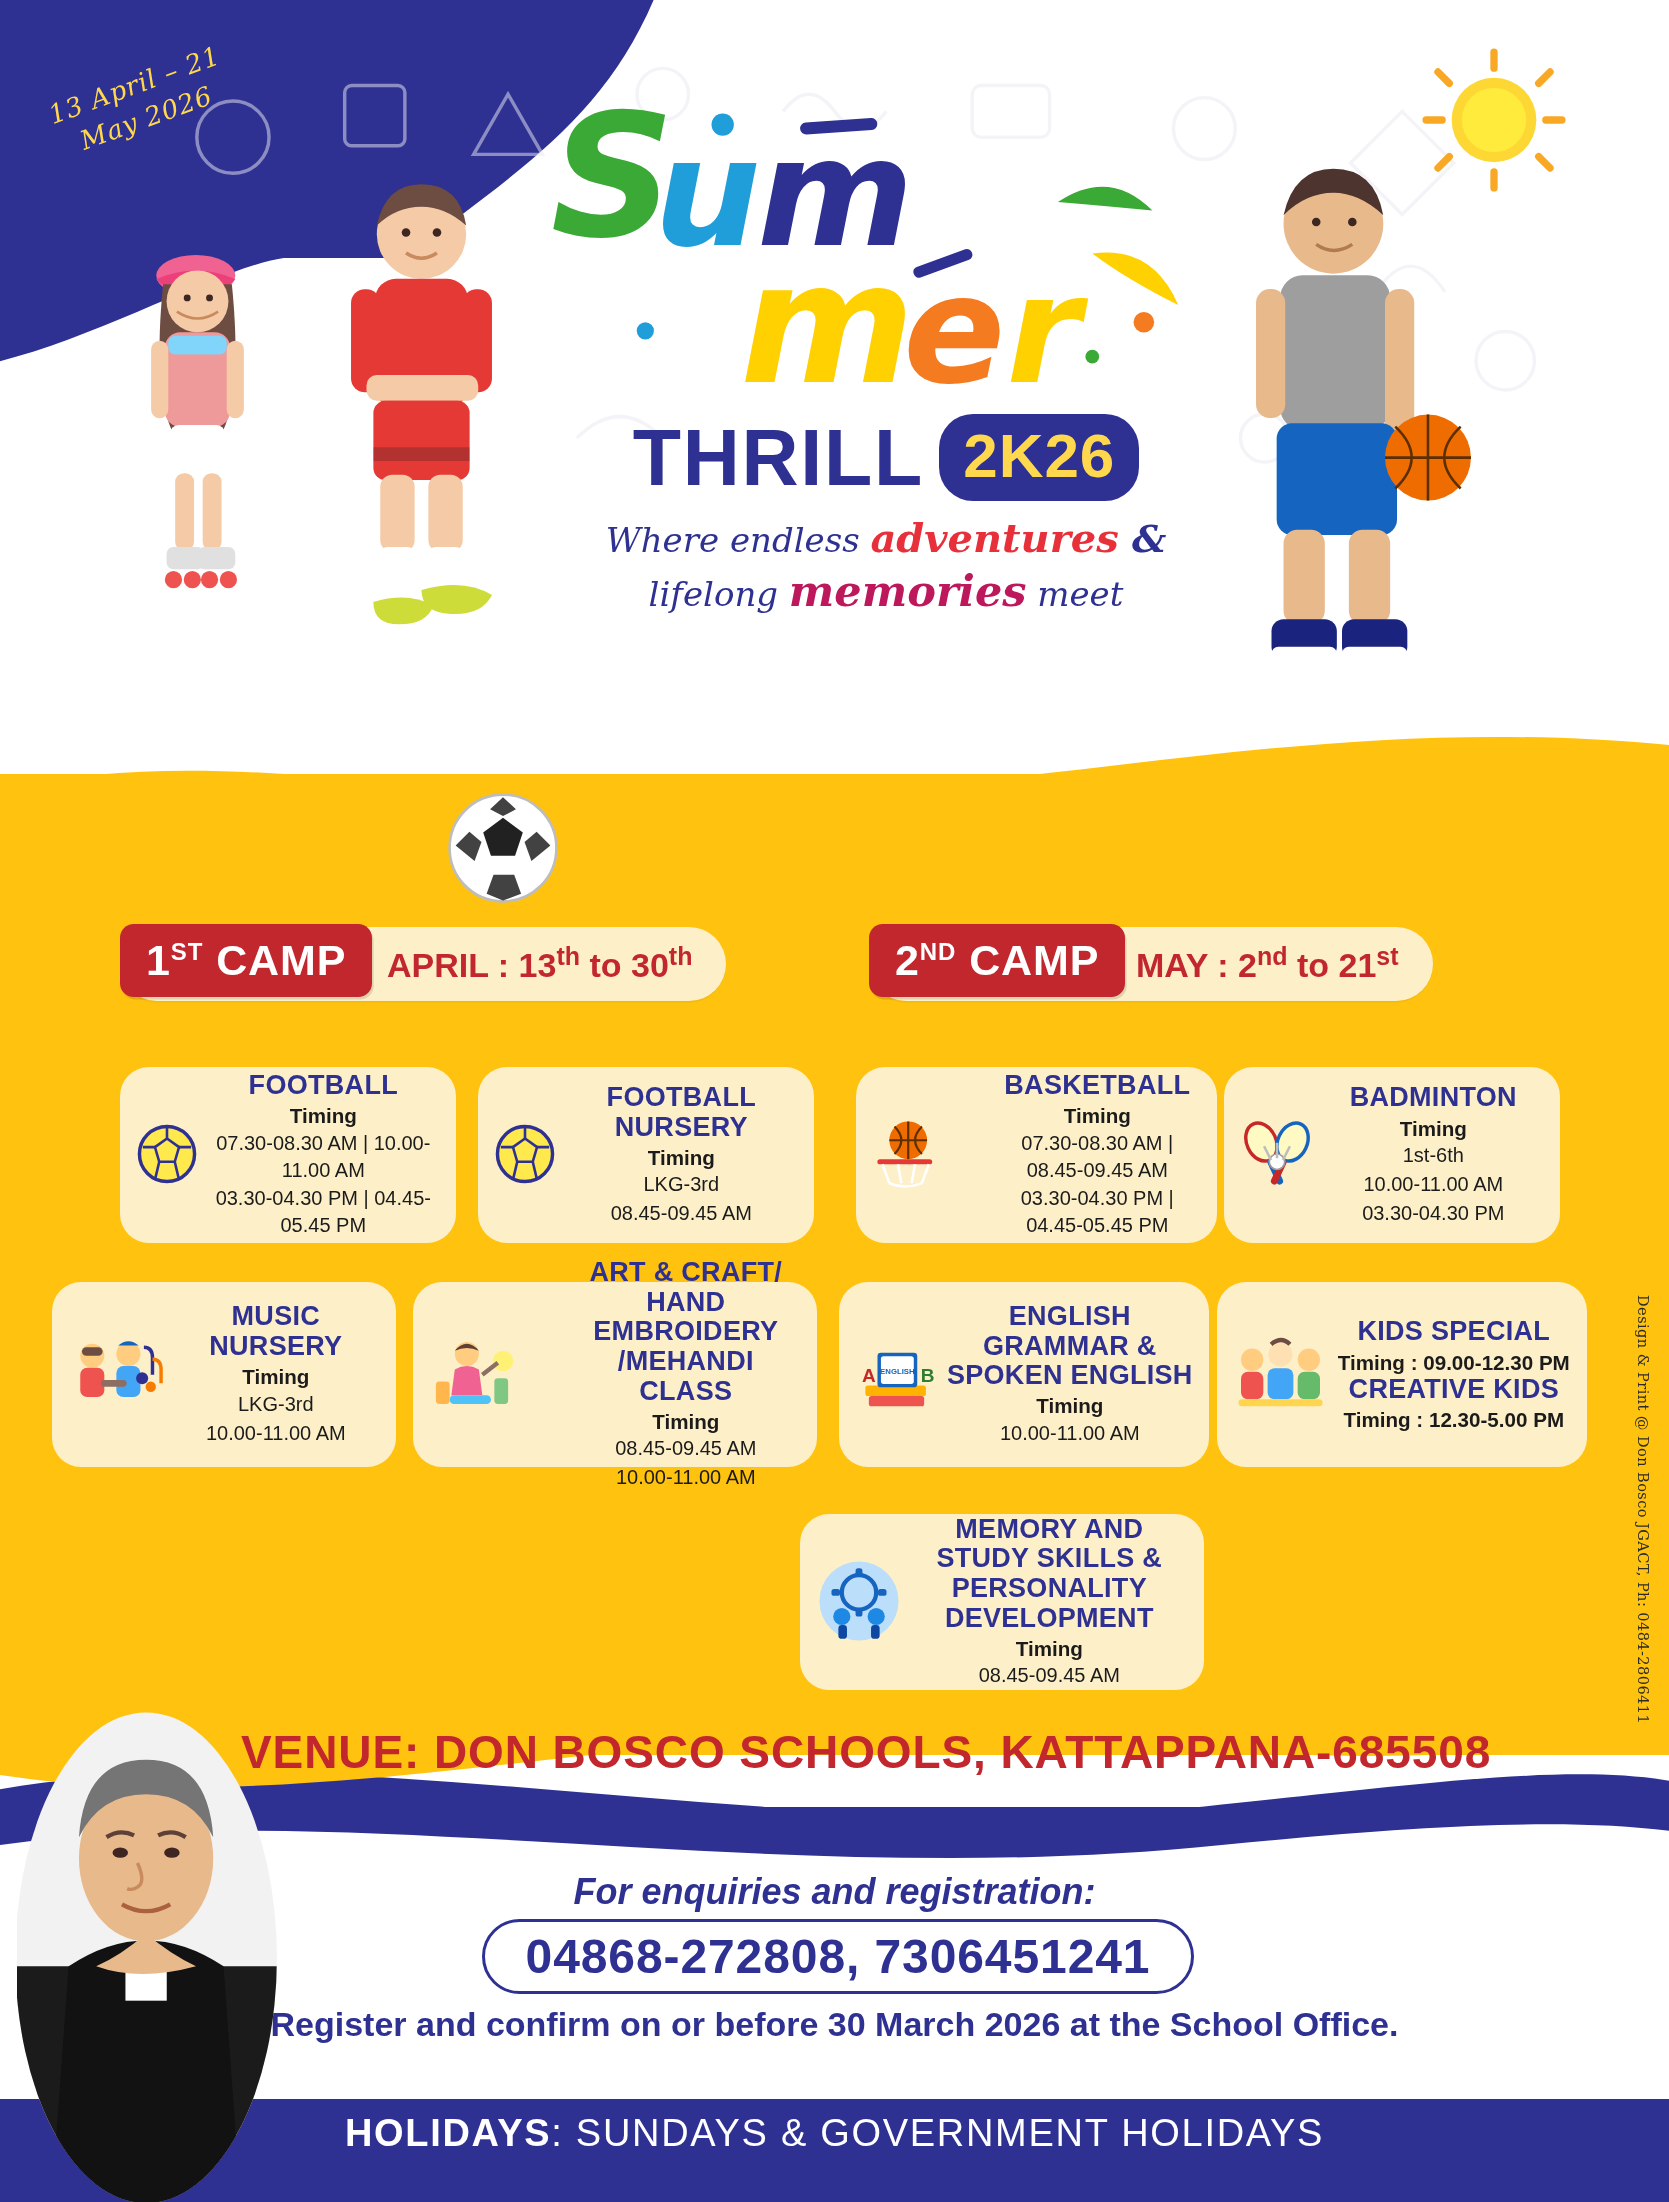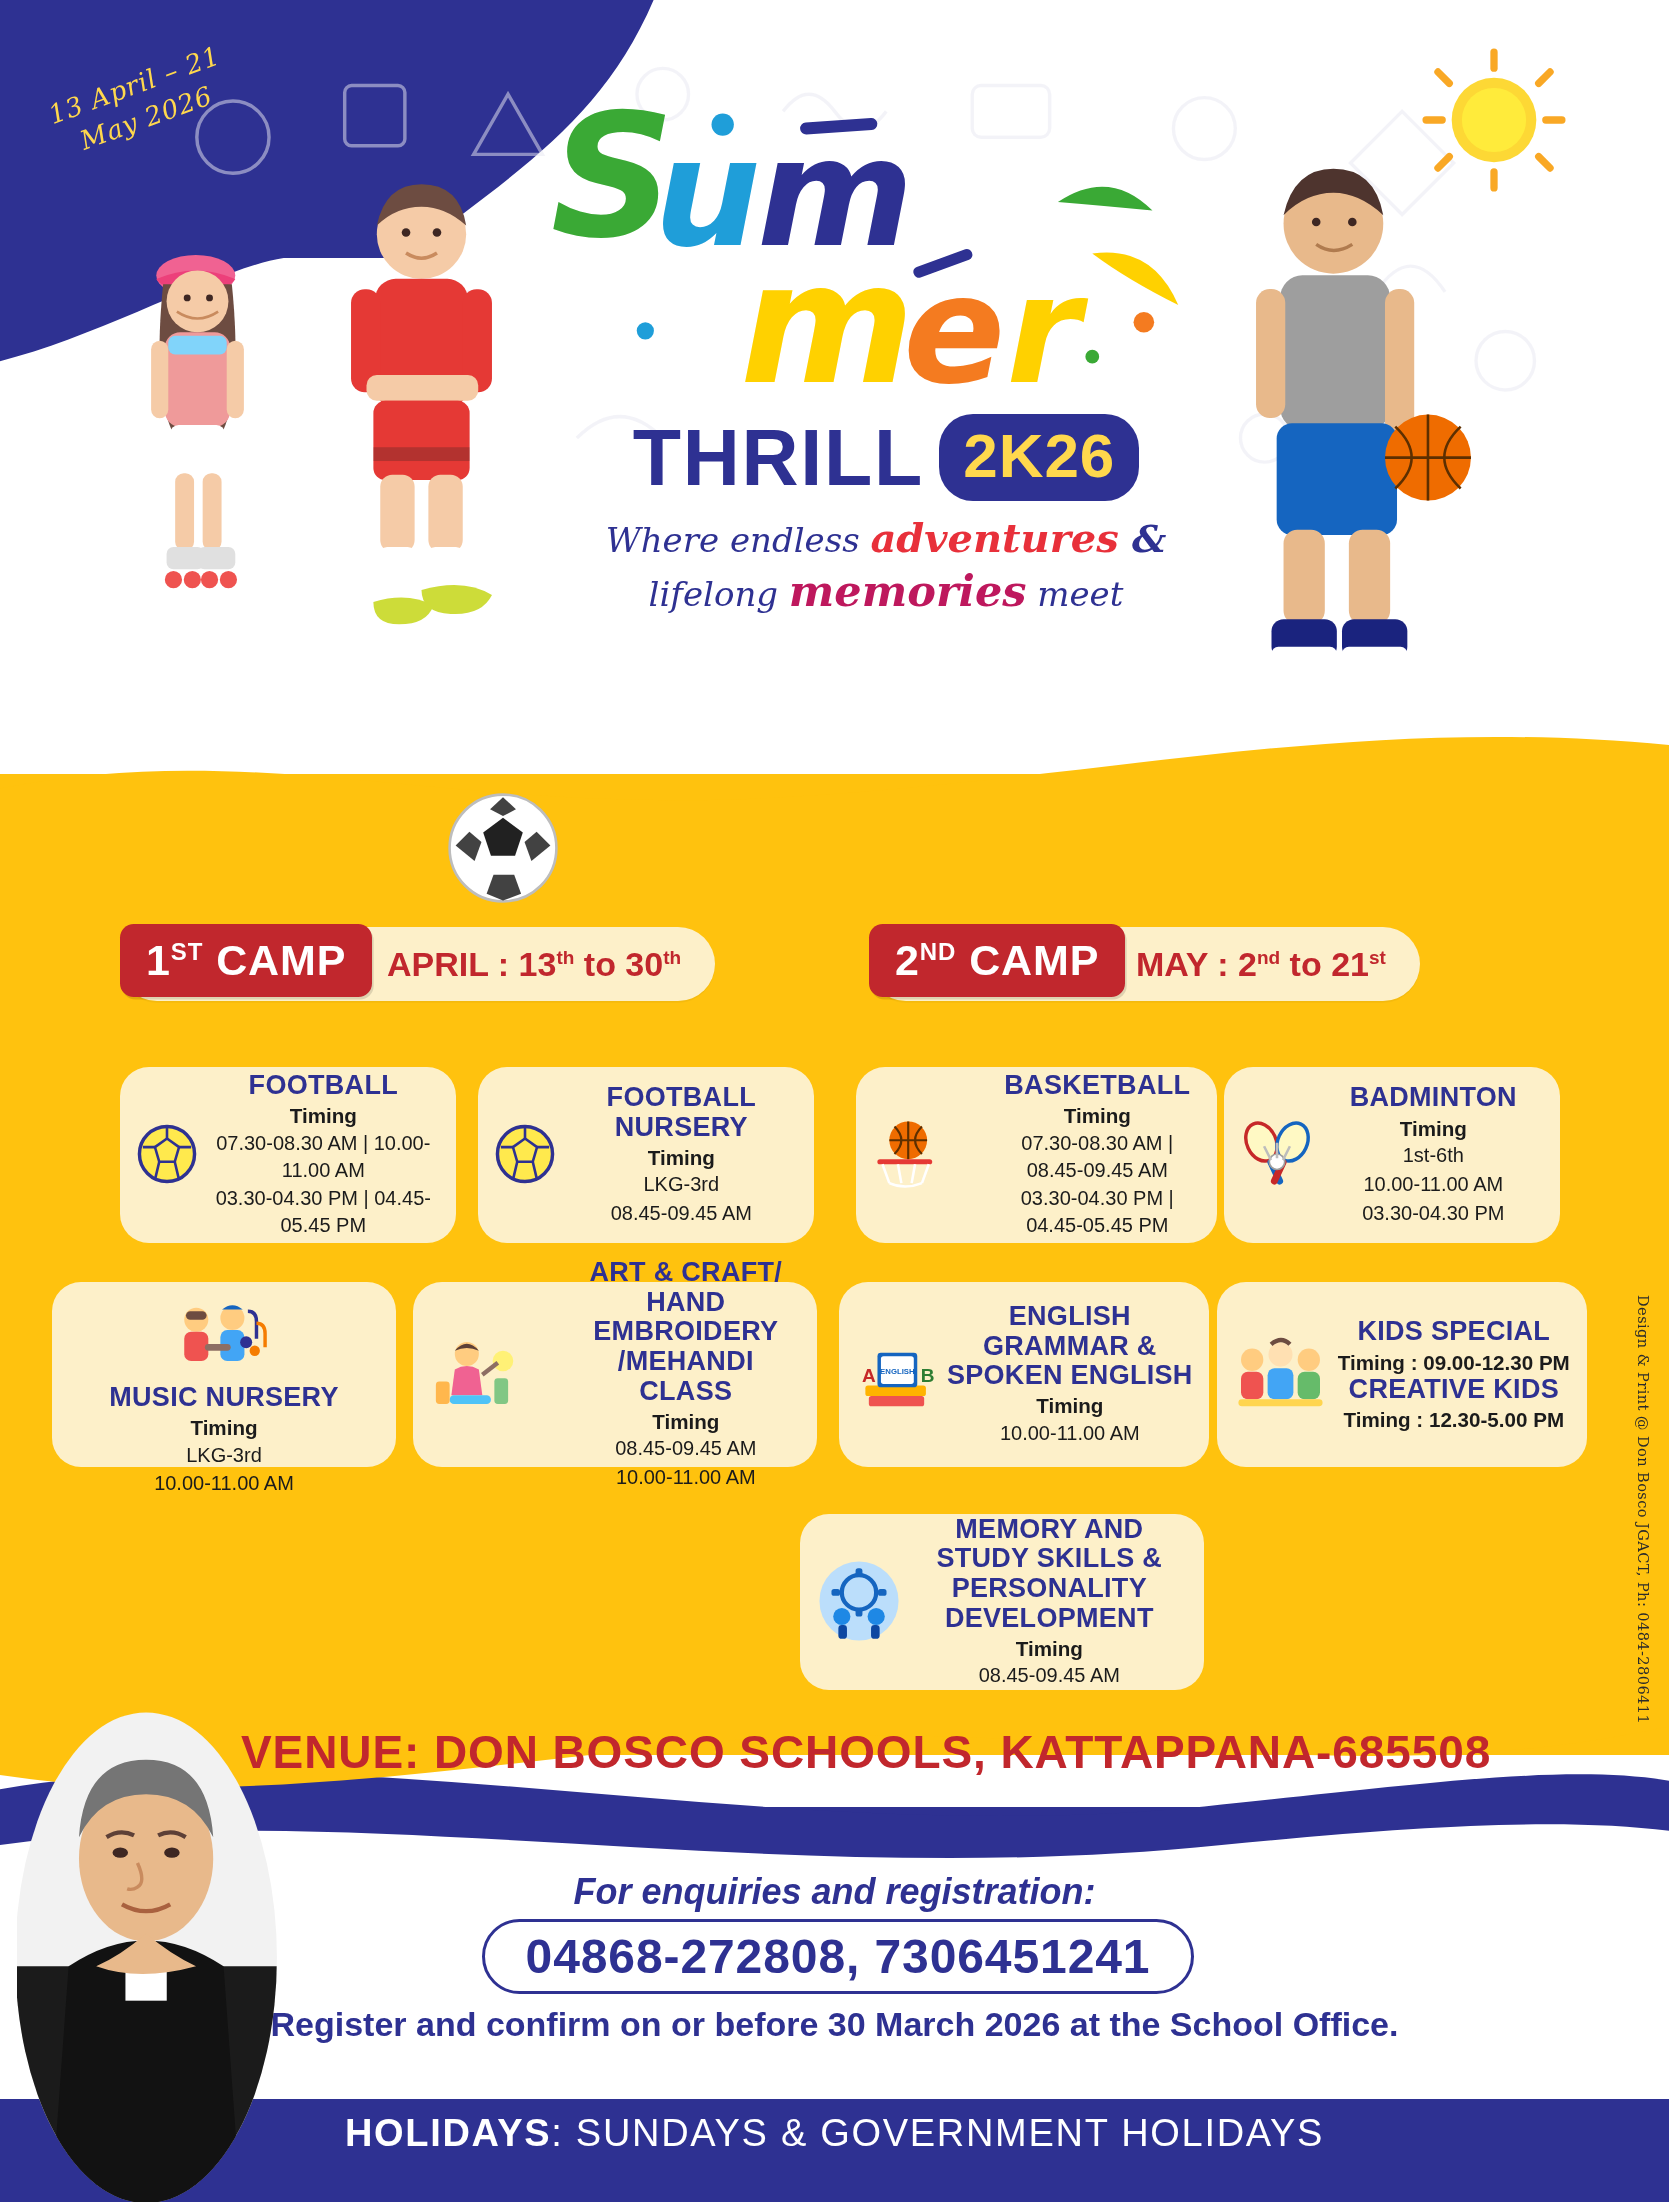--- a/index.html
+++ b/index.html
@@ -125,21 +125,21 @@
     position:absolute;left:0;top:-3.4px;
     background:#c1272d;color:#fff;border-radius:13.8px;
     padding:12px 26px;font-weight:bold;font-size:43px;
     letter-spacing:0.9px;white-space:nowrap;
     box-shadow:1.7px 2.6px 0 rgba(0,0,0,.12);
   }
   .camp-badge sup{font-size:24px;vertical-align:super;}
   .camp-date{
     color:#c1272d;font-weight:bold;font-size:34px;white-space:nowrap;
   }
-  .camp-date sup{font-size:19px;}
+  .camp-date sup{font-size:25px;}
 
   #camp1{left:120px;top:927px;width:688px;}
   #camp2{left:869px;top:927px;width:688px;}
 
   
   .card{
     position:absolute;background:#fdf0c9;border-radius:29px;z-index:5;
     display:flex;align-items:center;
     padding:12px 15.5px;box-sizing:border-box;
   }
@@ -154,21 +154,21 @@
   }
   .card .timing{
     color:#1b1b1b;font-size:20px;line-height:1.35;margin-top:1.7px;
   }
 
   #c-football{left:120px;top:1067px;width:336px;height:176px;}
   #c-football-nursery{left:478px;top:1067px;width:336px;height:176px;}
   #c-basketball{left:856px;top:1067px;width:361px;height:176px;gap:44px;}
   #c-badminton{left:1224px;top:1067px;width:336px;height:176px;}
 
-  #c-music{left:52px;top:1282px;width:344px;height:185px;flex-direction:column;}
+  #c-music{left:52px;top:1282px;width:344px;height:185px;}
   #c-art{left:413px;top:1282px;width:404px;height:185px;gap:47px;}
   #c-english{left:839px;top:1282px;width:370px;height:185px;}
   #c-kids-special{left:1217px;top:1282px;width:370px;height:185px;}
 
   #c-memory{left:800px;top:1514px;width:404px;height:176px;}
 
   
   .credit{
     position:absolute;right:17px;top:1295px;
     writing-mode:vertical-rl;

